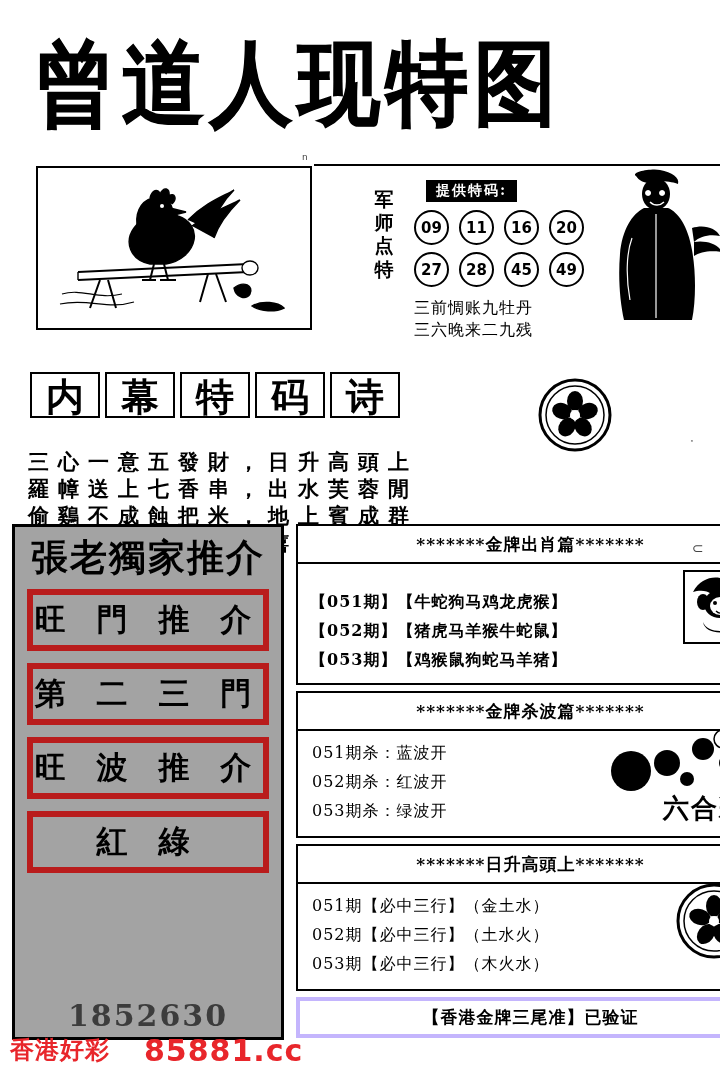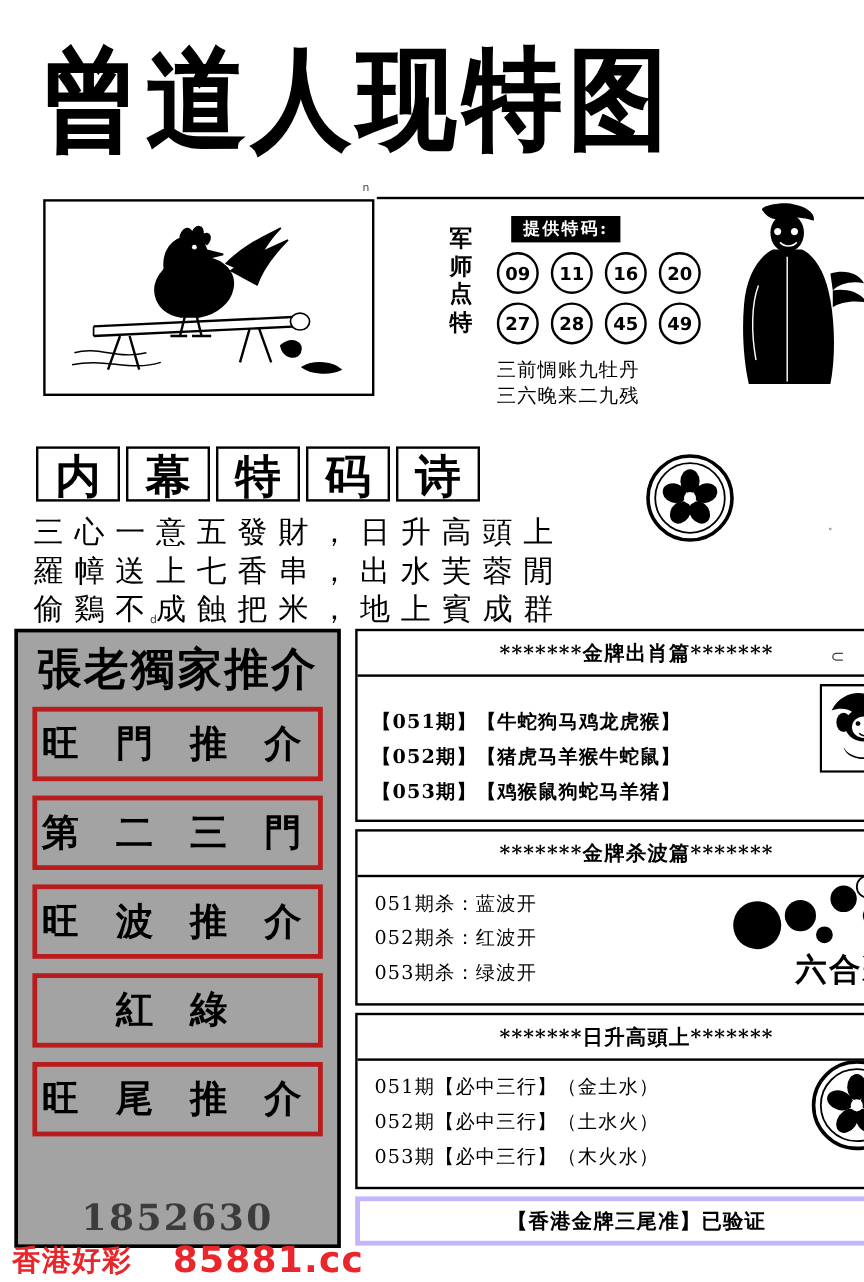--- a/index.html
+++ b/index.html
@@ -74,39 +74,39 @@
   .poem-head .ch{
     display:inline-block;width:70px;height:46px;line-height:46px;text-align:center;
     font-family:"DejaVu Serif","Liberation Serif",serif;
     font-weight:bold;font-size:38px;
     border:2px solid #000;margin-right:5px;
     box-sizing:border-box;
   }
   .flower-logo{position:absolute;left:538px;top:378px;width:74px;height:74px;}
 
   .poem-body{
-    position:absolute;left:28px;top:428px;width:650px;
-    font-family:"DejaVu Serif","Liberation Serif",serif;
-    font-size:25px;line-height:1.28;letter-spacing:9px;
-    font-weight:normal;
+    position:absolute;left:28px;top:449px;width:650px;
+    font-family:"DejaVu Serif","Liberation Serif",serif;
+    font-size:21px;line-height:1.28;letter-spacing:9px;
+    font-weight:bold;
   }
   .poem-body div{white-space:nowrap;}
 
   
   .leftcol{
     position:absolute;left:12px;top:524px;width:272px;height:516px;
     border:3px solid #000;box-sizing:border-box;background:#a3a3a3;
   }
   .leftcol .lc-title{
     height:62px;display:flex;align-items:center;justify-content:center;
     font-family:"DejaVu Serif","Liberation Serif",serif;
     font-weight:bold;font-size:37px;letter-spacing:2px;
   }
   .lc-cell{
-    margin:0 12px 12px 12px;height:62px;border:4px solid #b91c1c;
+    margin:0 12px 12px 12px;height:62px;border:6px solid #b91c1c;
     display:flex;align-items:center;justify-content:center;
     font-family:"DejaVu Serif","Liberation Serif",serif;
     font-weight:bold;font-size:31px;letter-spacing:10px;
     box-sizing:border-box;
   }
   .lc-phone{
     position:absolute;left:0;bottom:4px;width:100%;text-align:center;
     font-family:"DejaVu Serif","Liberation Serif",serif;
     font-weight:bold;font-size:30px;letter-spacing:2px;
     color:#2b2b2b;opacity:.85;
@@ -284,21 +284,20 @@
     <div>偷鷄不成蝕把米，地上賓成群</div>
     <div>寶扇迎歸九華帳，嬉戲逐清波</div>
   </div>
 
   <div class="leftcol">
     <div class="lc-title">張老獨家推介</div>
     <div class="lc-cell">旺 門 推 介</div>
     <div class="lc-cell">第 二 三 門</div>
     <div class="lc-cell">旺 波 推 介</div>
     <div class="lc-cell">紅 綠</div>
-    <div class="lc-cell">旺 尾 推 介</div>
     <div class="lc-phone">1852630</div>
   </div>
 
   <div class="rightcol">
 
     <div class="rbox">
       <div class="rbox-head">*******金牌出肖篇*******</div>
       <div class="divider"></div>
       <div class="r-zodiac">
         <div class="rline">【051期】【牛蛇狗马鸡龙虎猴】</div>

